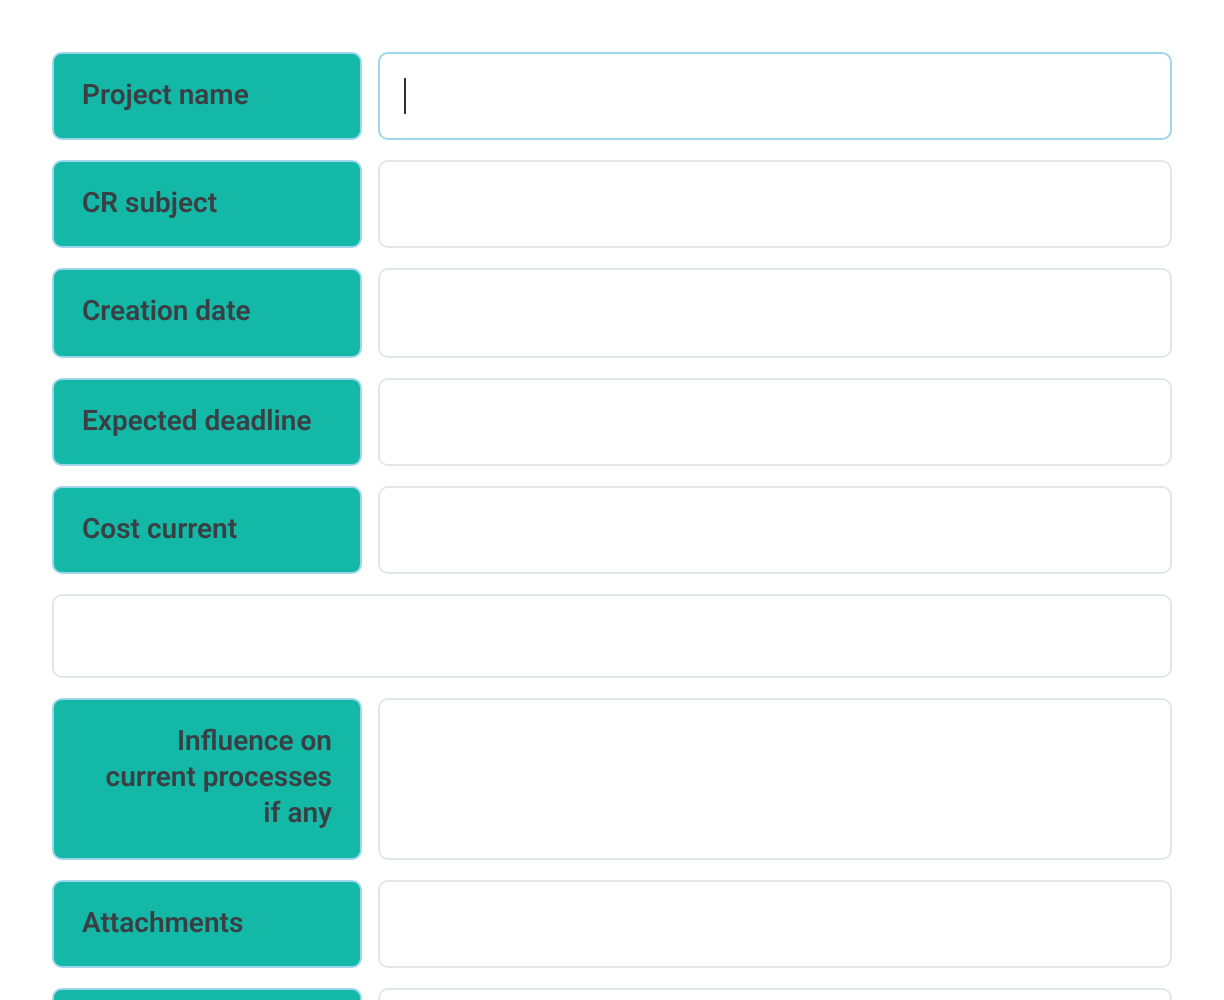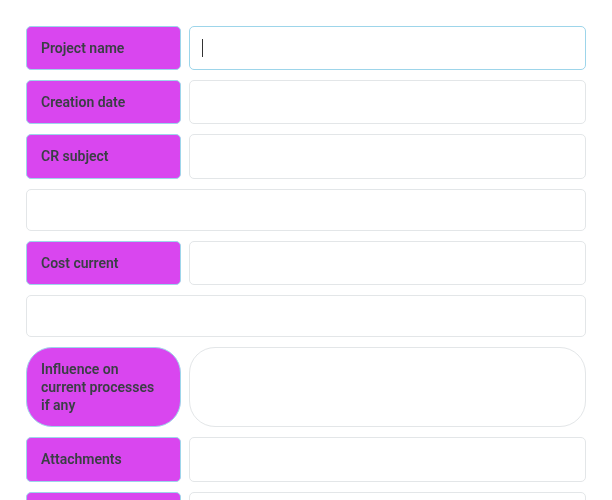--- a/index.html
+++ b/index.html
@@ -18,30 +18,31 @@
       flex-direction: column;
       gap: 10px;
     }
     .form-row {
       display: flex;
       gap: 8px;
       align-items: stretch;
     }
     .field-label {
       flex: 0 0 155px;
-      background: #d946ef;
+      background: #14b8a6;
       border: 1px solid #9dd5ea;
       border-radius: 5px;
       padding: 12px 14px;
       color: #3a3f44;
       font-size: 14px;
       font-weight: 600;
       display: flex;
       align-items: center;
       line-height: 1.3;
+      text-align: right;
     }
     .field-input {
       flex: 1;
       border: 1px solid #e3e6e8;
       border-radius: 5px;
       padding: 10px 12px;
       font-size: 14px;
       font-family: inherit;
       color: #333;
       background: #fff;
@@ -62,52 +63,54 @@
       padding: 10px 12px;
       font-size: 14px;
       color: #333;
       background: #fff;
       min-height: 42px;
       display: flex;
       align-items: center;
     }
     .tall {
       min-height: 72px;
-      border-radius: 26px;
     }
   </style>
 </head>
 <body>
 
 <div class="form-container">
 
   <div class="form-row">
     <div class="field-label">
       <span>Project name</span>
     </div>
     <div class="input-with-cursor">
       <span class="cursor"></span>
     </div>
   </div>
 
   <div class="form-row">
     <div class="field-label">
+      <span>CR subject</span>
+    </div>
+    <input type="text" class="field-input" value="" style="">
+  </div>
+
+  <div class="form-row">
+    <div class="field-label">
       <span>Creation date</span>
     </div>
     <input type="text" class="field-input" value="" style="">
   </div>
 
   <div class="form-row">
     <div class="field-label">
-      <span>CR subject</span>
+      <span>Expected deadline</span>
     </div>
-    <input type="text" class="field-input" value="" style="">
-  </div>
-
-  <div class="form-row">
     <input type="text" class="field-input" value="" style="">
   </div>
 
   <div class="form-row">
     <div class="field-label">
       <span>Cost current</span>
     </div>
     <input type="text" class="field-input" value="" style="">
   </div>
 

